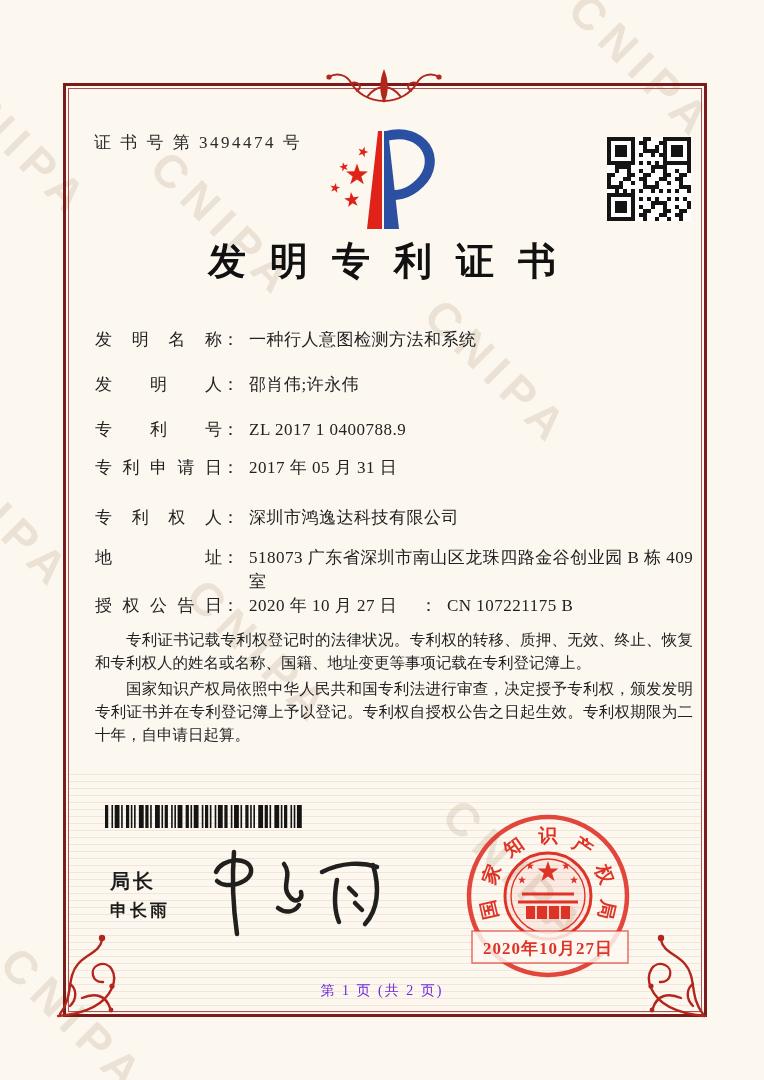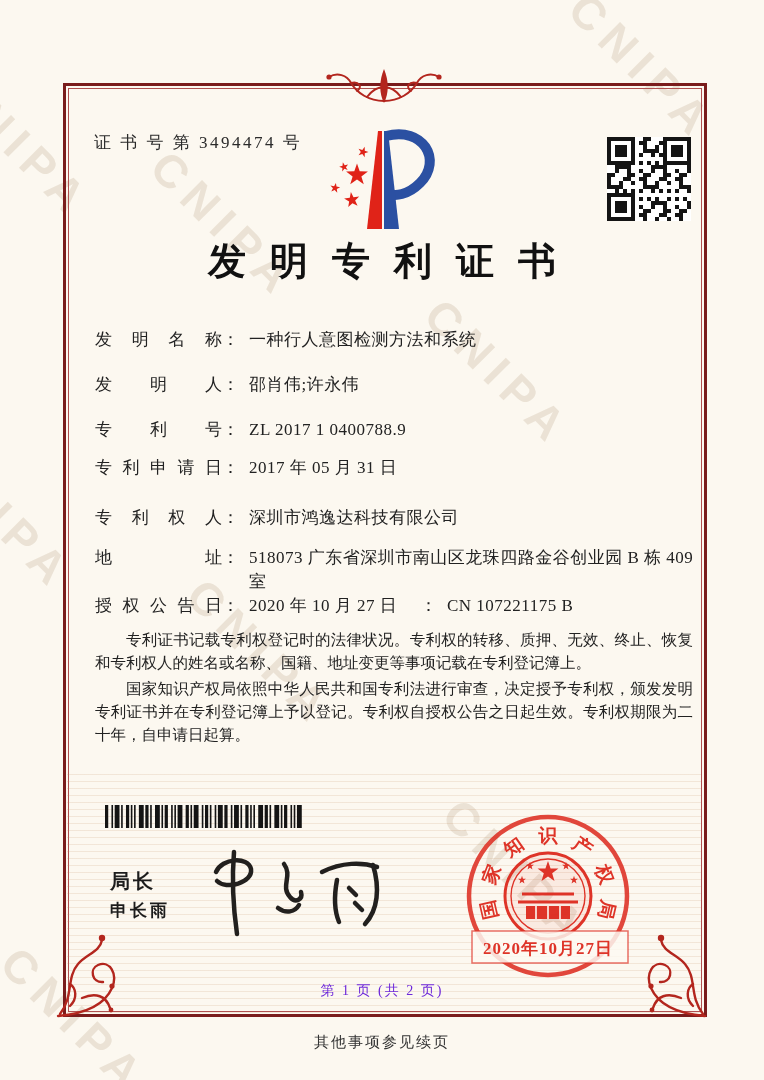--- a/index.html
+++ b/index.html
@@ -486,15 +486,14 @@
       <path d="M84,106 v13 M96,106 v13 M108,106 v13" stroke="#fcf8f0" stroke-width="1.6"></path>
       <defs>
         <path id="st2" d="M0,-10 L2.35,-3.24 9.51,-3.09 3.8,1.24 5.88,8.09 0,4 -5.88,8.09 -3.8,1.24 -9.51,-3.09 -2.35,-3.24 Z"></path>
       </defs>
     </g>
     <rect x="20" y="131" width="156" height="32" fill="rgba(253,249,242,.85)" stroke="rgba(221,42,30,.7)" stroke-width="1.5"></rect>
     <text x="96" y="154" font-size="17" font-weight="700" text-anchor="middle" fill="#dd2a1e" letter-spacing="1" font-family="'Liberation Serif','DejaVu Serif',serif">2020年10月27日</text>
   </svg>
 
   <div class="page-num">第 1 页 (共 2 页)</div>
-  <div class="note">其他事项参见续页</div>
 
 </div>
 
 </body></html>

